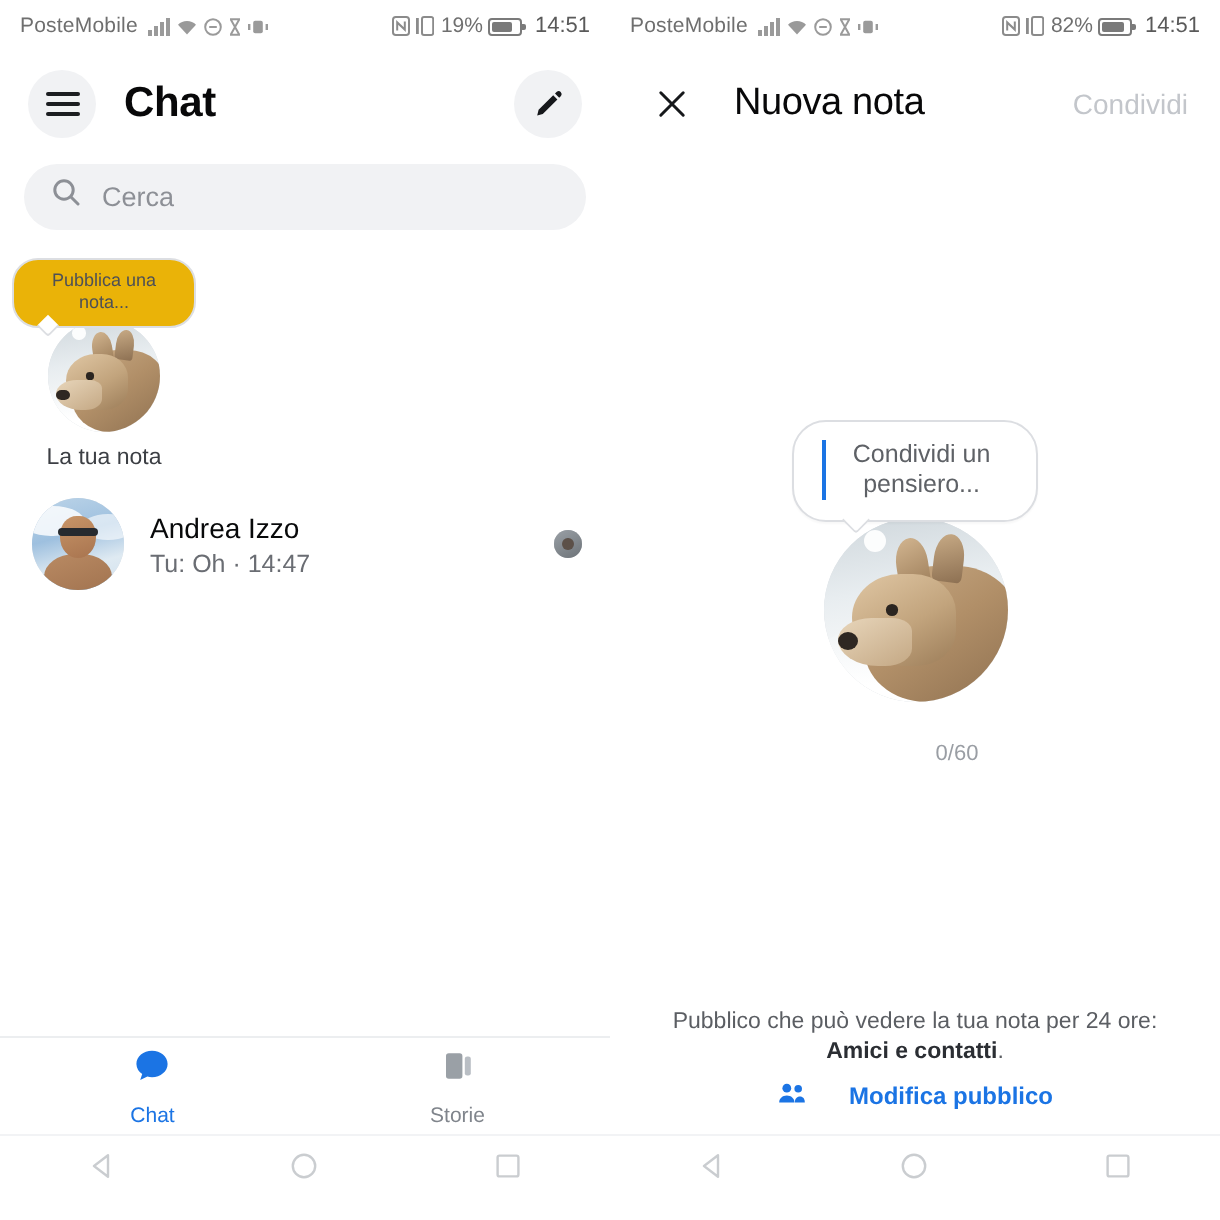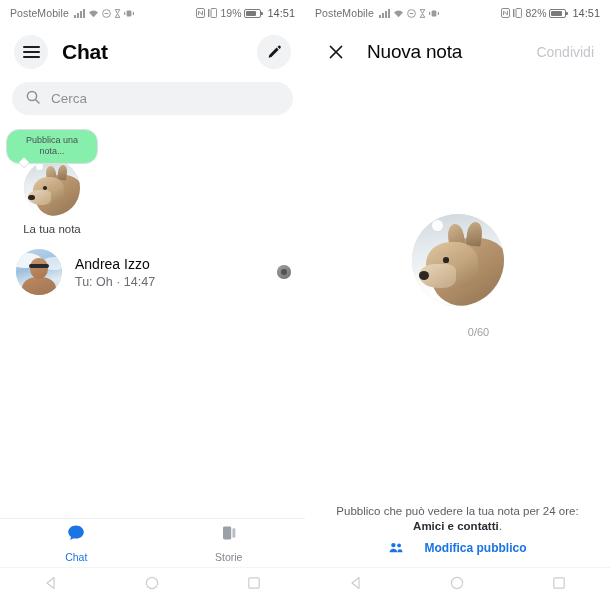--- a/index.html
+++ b/index.html
@@ -144,21 +144,21 @@
   }
   .note-cell {
     width: 92px;
     display: flex;
     flex-direction: column;
     align-items: center;
     padding-left: 6px;
   }
   .note-bubble {
     position: relative;
-    background: #86efac;
+    background: #eab308;
     border: 1px solid #dcdee2;
     border-radius: 13px;
     padding: 5px 9px 6px 9px;
     font-size: 9px;
     line-height: 11px;
     color: #4e5056;
     text-align: center;
     max-width: 78px;
     z-index: 3;
     margin-bottom: -4px;
@@ -648,20 +648,24 @@
         <svg width="16" height="16" viewBox="0 0 16 16">
             <path d="M2.4 2.4 13.6 13.6M13.6 2.4 2.4 13.6" stroke="#16181b" stroke-width="1.5" stroke-linecap="round"></path>
           </svg>
       </div>
       <div class="appbar-title light">Nuova nota</div>
       <div class="appbar-spacer"></div>
       <div class="appbar-action">Condividi</div>
     </div>
 
     <div class="composer">
+      <div class="composer-bubble">
+        <span class="caret"></span>
+        <span class="composer-placeholder">Condividi un pensiero...</span>
+      </div>
       <div class="avatar composer-avatar">
         <div class="ph dog">
           <div class="snow"></div>
             <div class="body"></div>
             <div class="ear1"></div>
             <div class="ear2"></div>
           <div class="head"></div>
             <div class="muzzle"></div>
             <div class="eye"></div>
             <div class="nose"></div>

